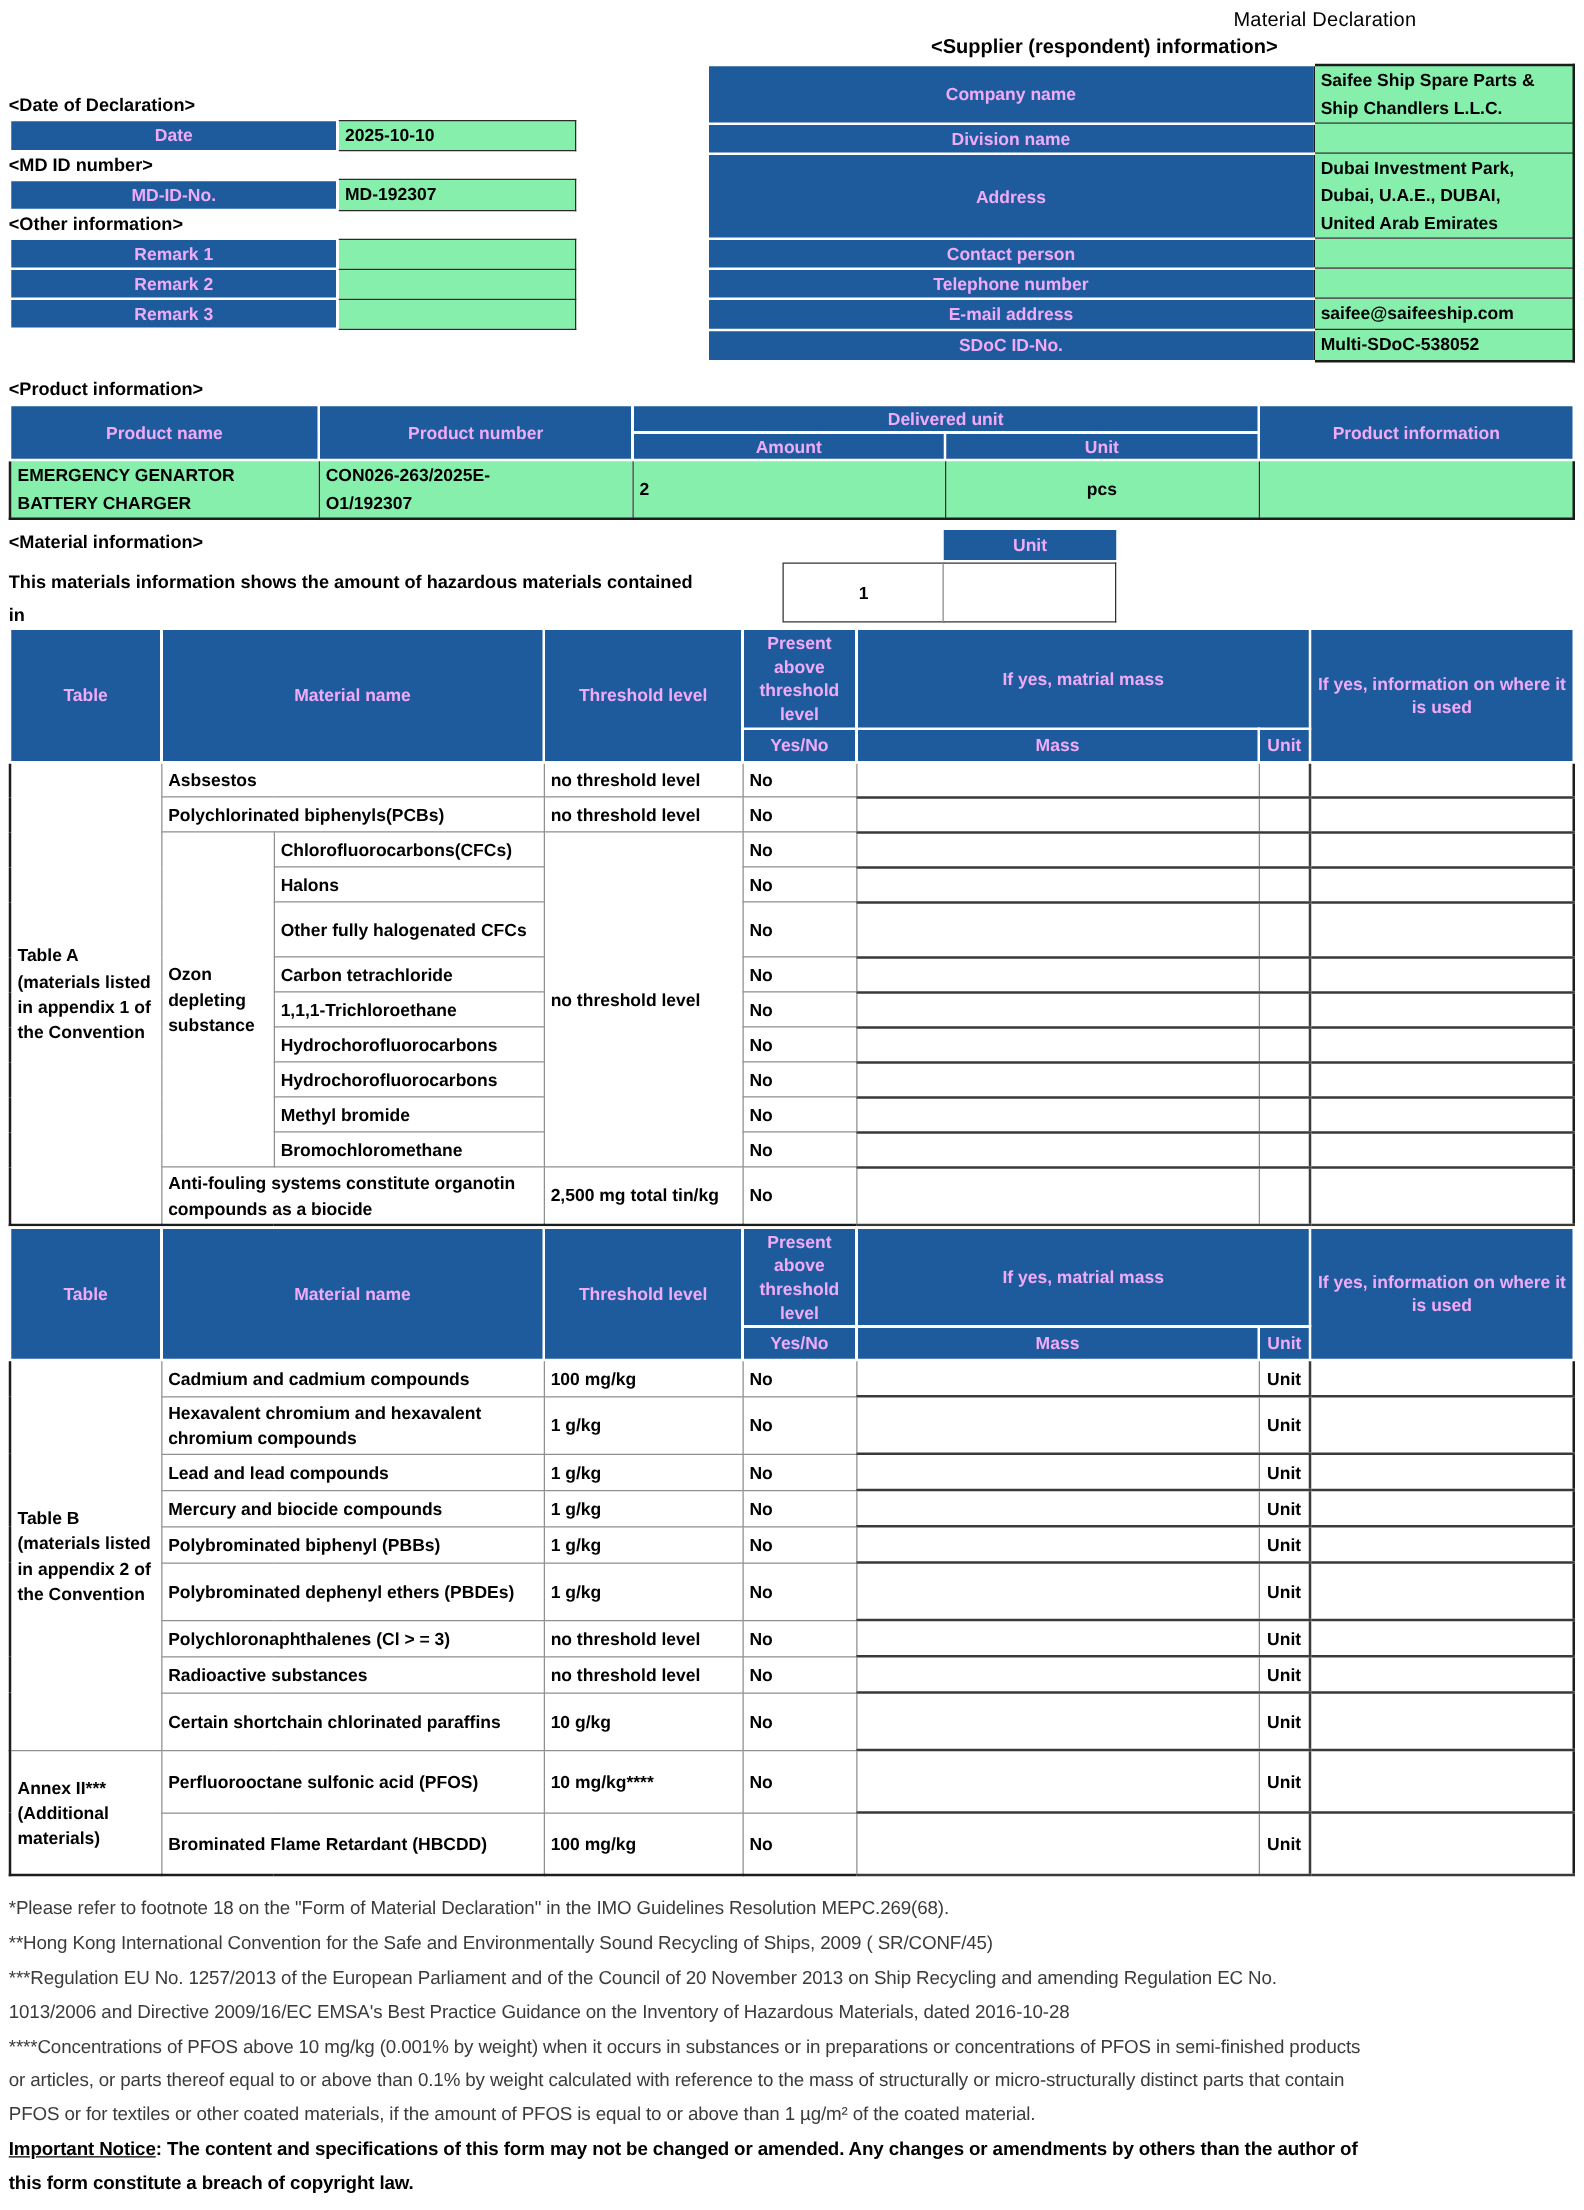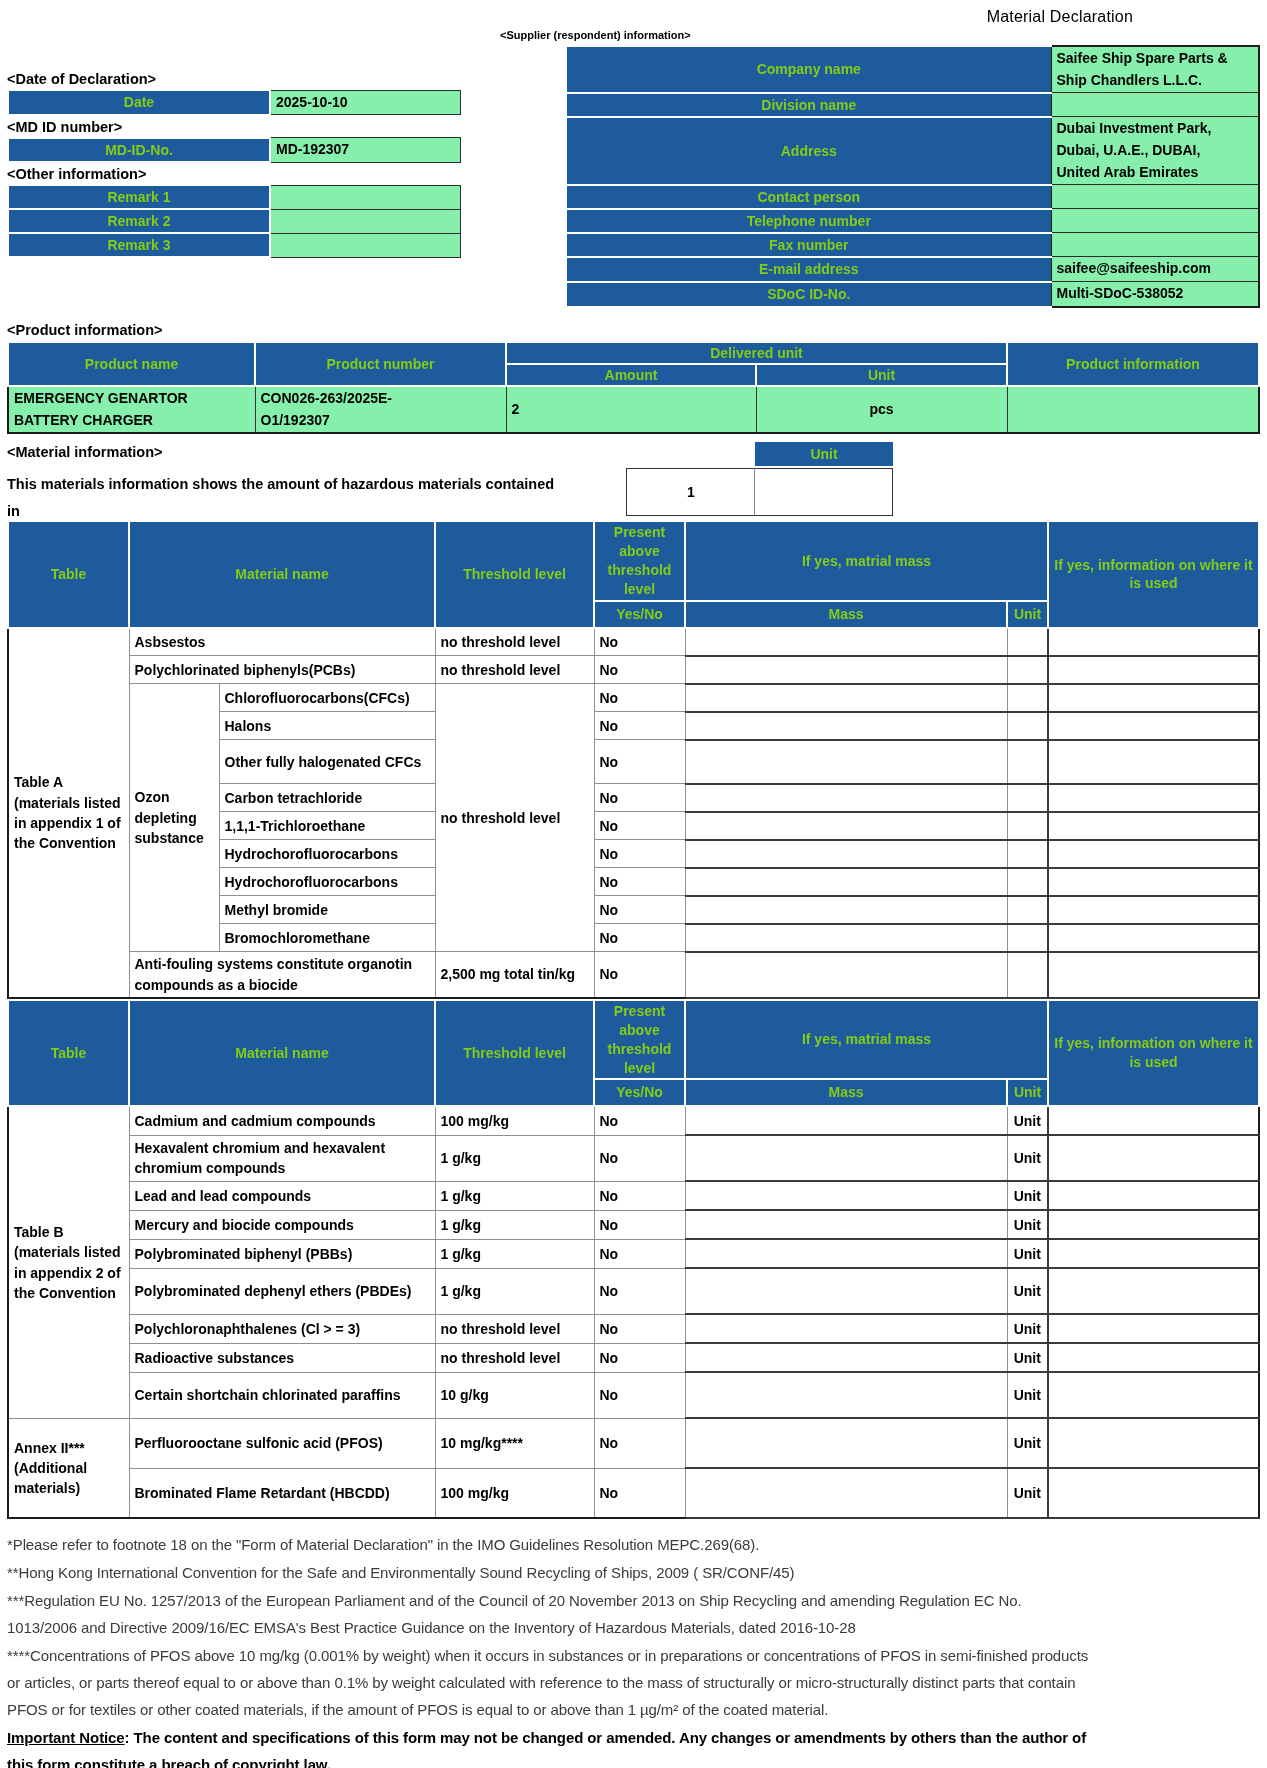--- a/index.html
+++ b/index.html
@@ -11,30 +11,30 @@
     color: #000;
   }
   .page { padding: 8px 0 0 7px; width: 1267px; }
 
   .title {
     width: 1126px; text-align: right;
     font-size: 16px; font-weight: normal; letter-spacing: .2px;
   }
   .supplier-heading {
     margin: 3px 0 2px 493px;
-    font-size: 11px; font-weight: bold;
+    font-size: 16px; font-weight: bold; text-align: center;
   }
 
   .sec-h { font-size: 14.5px; font-weight: bold; margin: 2px 0 2px 0; }
 
   
   table { border-collapse: collapse; table-layout: fixed; }
   th, td { overflow: hidden; }
   .blue {
-    background: var(--blue); color: #84cc16; font-weight: bold;
+    background: var(--blue); color: #f0abfc; font-weight: bold;
     text-align: center; font-size: 14px; border: 2px solid #fff;
     padding: 1px 3px;
   }
   td.val {
     background: #86efac; border: 1.6px solid #2b2b2b;
     font-size: 14px; font-weight: bold; padding: 1px 5px;
     vertical-align: middle; text-align: left; line-height: 1.55;
   }
 
   
@@ -190,24 +190,20 @@
         <tr class="h68">
           <td class="blue">Address</td>
           <td class="val">Dubai Investment Park, Dubai, U.A.E., DUBAI, United Arab Emirates</td>
         </tr>
         <tr class="h24">
           <td class="blue">Contact person</td>
           <td class="val"></td>
         </tr>
         <tr class="h24">
           <td class="blue">Telephone number</td>
-          <td class="val"></td>
-        </tr>
-        <tr class="h24">
-          <td class="blue">Fax number</td>
           <td class="val"></td>
         </tr>
         <tr class="h24">
           <td class="blue">E-mail address</td>
           <td class="val">saifee@saifeeship.com</td>
         </tr>
         <tr class="h24">
           <td class="blue">SDoC ID-No.</td>
           <td class="val">Multi-SDoC-538052</td>
         </tr>

